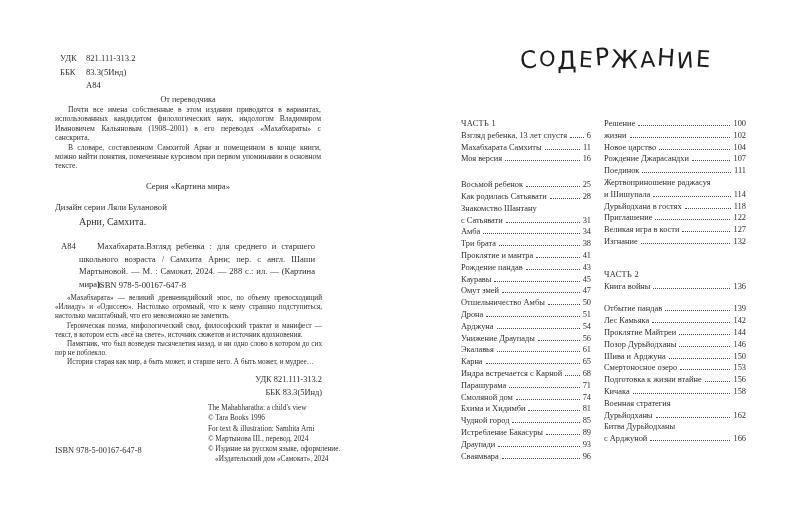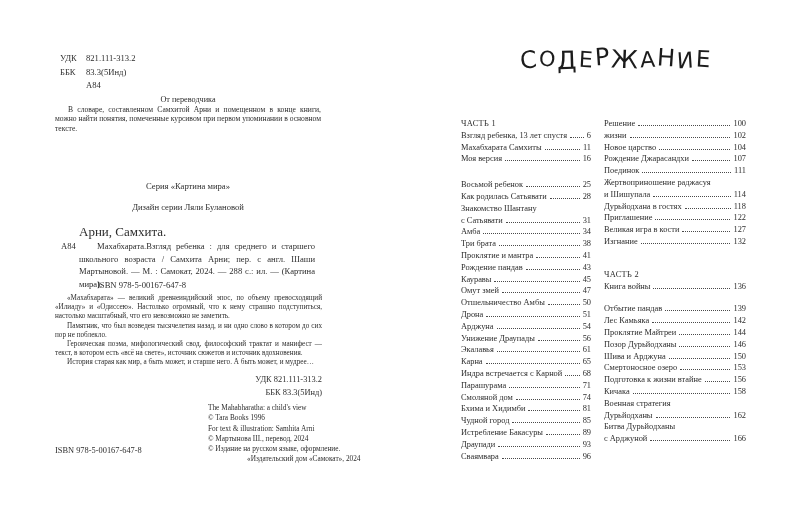--- a/index.html
+++ b/index.html
@@ -9,31 +9,31 @@
     -webkit-font-smoothing:antialiased;
   }
   .c{position:absolute;}
   
   .udk{left:60px;top:52px;font-size:8.6px;line-height:13.5px;}
   .udk .lbl{display:inline-block;width:26px;}
   .trans-head{left:55px;top:95px;width:266px;text-align:center;font-size:8.2px;}
   .trans{left:55px;top:105px;width:266px;text-align:justify;font-size:7.6px;line-height:9.4px;}
   .trans .para{text-indent:13px;}
   .series{left:55px;top:181px;width:266px;text-align:center;font-size:8.6px;}
-  .design{left:55px;top:202px;width:266px;text-align:center;font-size:8.6px;}
-  .author{left:79px;top:224px;font-size:13px;}
+  .design{left:55px;top:202px;width:266px;text-align:left;font-size:8.6px;}
+  .author{left:79px;top:216px;font-size:10px;}
   .bib{left:55px;top:240px;width:272px;font-size:8.6px;line-height:12.6px;}
   .bib-code{position:absolute;left:6px;top:0;}
   .bib-text{margin:0 12px 0 24px;text-indent:18px;text-align:justify;}
   .isbn-mid{left:97px;top:280px;font-size:8.6px;}
   .annot{left:55px;top:294px;width:267px;text-align:justify;font-size:7.2px;line-height:9.2px;}
   .annot .para{text-indent:12px;font-family:Liberation Serif, serif;}
   .udk-foot{left:55px;top:373px;width:267px;text-align:right;font-size:8.4px;line-height:13px;}
   .copyright{left:208px;top:403px;font-size:7.3px;line-height:10.3px;}
-  .copyright div:last-child{padding-left:7px;margin-left:32px;}
+  .copyright div:last-child{padding-left:7px;}
   .isbn-bottom{left:55px;top:446px;font-size:8.4px;}
   
   .hw{left:515px;top:44px;width:200px;text-align:center;font-family:"DejaVu Sans",sans-serif;
       font-size:24px;color:#1c1c1c;letter-spacing:0;}
   .hw span{display:inline-block;margin:0 1px;}
   .hw span:nth-child(1){transform:rotate(-5deg) translateY(1px);}
   .hw span:nth-child(2){transform:rotate(4deg) translateY(-1px);font-size:21px;}
   .hw span:nth-child(3){transform:rotate(-2deg) translateY(2px);font-size:25px;}
   .hw span:nth-child(4){transform:rotate(3deg);font-size:22px;}
   .hw span:nth-child(5){transform:rotate(-4deg) translateY(-2px);}
@@ -57,39 +57,40 @@
 <div>
 
   <div class="c udk">
     <div><span class="lbl">УДК</span><span>821.111-313.2</span></div>
     <div><span class="lbl">ББК</span><span>83.3(5Инд)</span></div>
     <div><span class="lbl"></span><span>А84</span></div>
   </div>
 
   <div class="c trans-head">От переводчика</div>
   <div class="c trans">
+      <div class="para">Почти все имена собственные в этом издании приводятся в вариантах, использованных кандидатом филологических наук, индологом Владимиром Ивановичем Кальяновым (1908–2001) в его переводах «Махабхараты» с санскрита.</div>
       <div class="para">В словаре, составленном Самхитой Арни и помещенном в конце книги, можно найти понятия, помеченные курсивом при первом упоминании в основном тексте.</div>
     </div>
 
   <div class="c series">Серия «Картина мира»</div>
   <div class="c design">Дизайн серии Ляли Булановой</div>
 
   <div class="c author">Арни, Самхита.</div>
 
   <div class="c bib">
     <span class="bib-code">А84</span>
     <p class="bib-text">Махабхарата.Взгляд ребенка : для среднего и старшего школьного возраста / Самхита Арни; пер. с англ. Шаши Мартыновой. — М. : Самокат, 2024. — 288 с.: ил. — (Картина мира).</p>
   </div>
 
   <div class="c isbn-mid">ISBN 978-5-00167-647-8</div>
 
   <div class="c annot">
       <div class="para">«Махабхарата» — великий древнеиндийский эпос, по объему превосходящий «Илиаду» и «Одиссею». Настолько огромный, что к нему страшно подступиться, настолько масштабный, что его невозможно не заметить.</div>
+      <div class="para">Героическая поэма, мифологический свод, философский трактат и манифест — текст, в котором есть «всё на свете», источник сюжетов и источник вдохновения.</div>
       <div class="para">Памятник, что был возведен тысячелетия назад, и ни одно слово в котором до сих пор не поблекло.</div>
-      <div class="para">Героическая поэма, мифологический свод, философский трактат и манифест — текст, в котором есть «всё на свете», источник сюжетов и источник вдохновения.</div>
       <div class="para">История старая как мир, а быть может, и старше него. А быть может, и мудрее…</div>
     </div>
 
   <div class="c udk-foot">
       <div>УДК 821.111-313.2</div>
       <div>ББК 83.3(5Инд)</div>
     </div>
 
   <div class="c copyright">
       <div>The Mahabharatha: a child's view</div>

